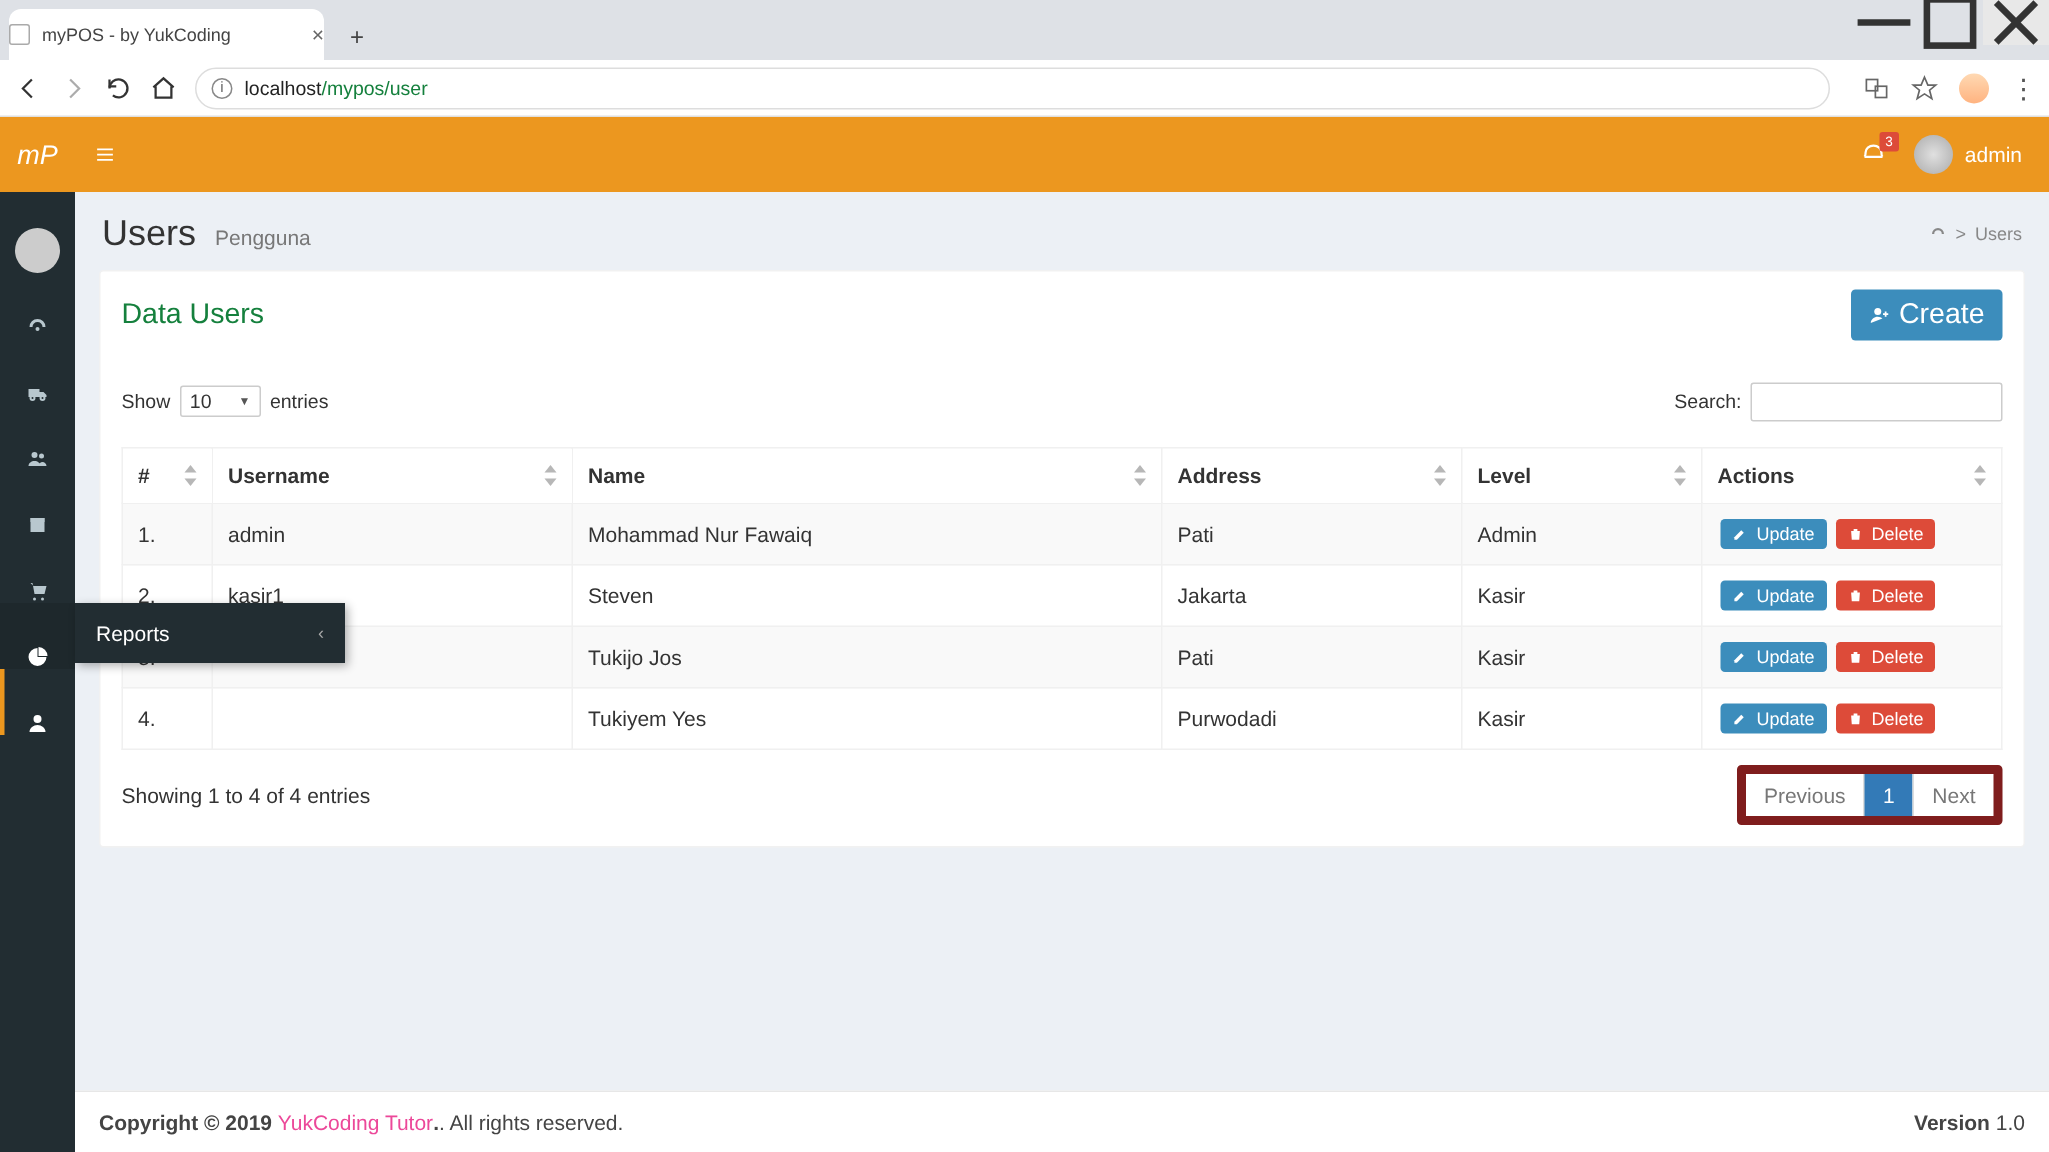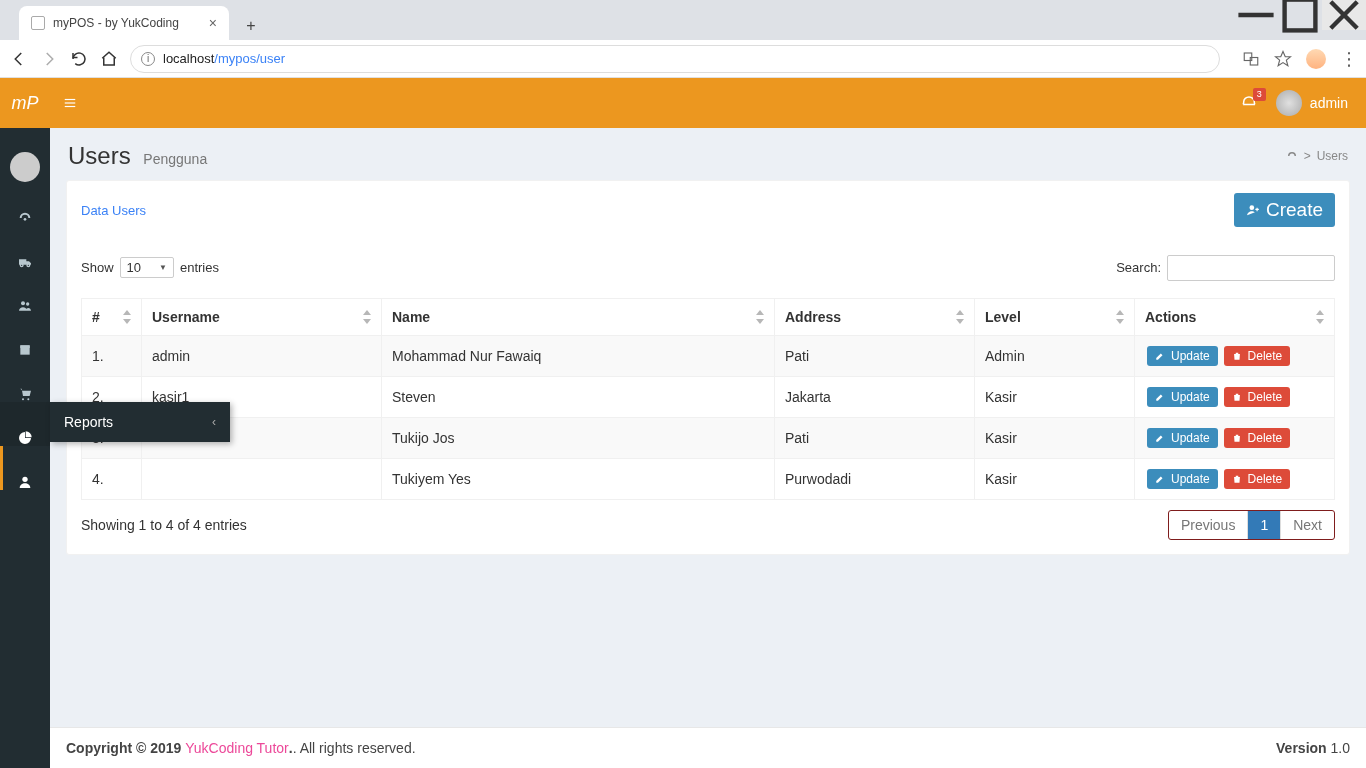--- a/index.html
+++ b/index.html
@@ -1,33 +1,33 @@
 <!DOCTYPE html>
 <html><head>
 <meta charset="utf-8">
 <style>
 * { margin: 0; padding: 0; box-sizing: border-box; font-family: -apple-system, "Helvetica Neue", Helvetica, Arial, sans-serif; }
 html, body { width: 1366px; height: 768px; overflow: hidden; background: #fff; }
 
 .browser { position: relative; width: 100%; height: 100%; display: flex; flex-direction: column; }
 .tabbar { height: 40px; background: #dee1e6; display: flex; align-items: flex-end; }
-.tab { display: flex; align-items: center; background: #fff; height: 34px; margin-left: 19px; padding: 0 12px; border-top-left-radius: 8px; border-top-right-radius: 8px; font-size: 12px; color: #444; gap: 8px; min-width: 210px; position: relative; }
+.tab { display: flex; align-items: center; background: #fff; height: 34px; margin-left: 6px; padding: 0 0; border-top-left-radius: 8px; border-top-right-radius: 8px; font-size: 12px; color: #444; gap: 8px; min-width: 210px; position: relative; }
 .tab .favicon { width: 14px; height: 14px; border: 1px solid #aaa; border-radius: 2px; }
 .tab .close { margin-left: auto; font-size: 14px; color: #666; cursor: pointer; }
 .newtab { width: 28px; height: 28px; display: flex; align-items: center; justify-content: center; font-size: 16px; color: #444; margin-left: 8px; cursor: pointer; }
 .win-controls { margin-left: auto; display: flex; height: 100%; }
 .win-btn { width: 44px; height: 30px; display: flex; align-items: center; justify-content: center; color: #333; cursor: pointer; }
 .win-btn.close-win { background: #e8e8e8; border-radius: 0; }
 .addrbar { height: 38px; background: #fff; border-bottom: 1px solid #e0e0e0; display: flex; align-items: center; padding: 0 10px; gap: 12px; }
 .nav-icon { width: 18px; height: 18px; display: flex; align-items: center; justify-content: center; color: #555; cursor: pointer; }
 .nav-icon svg { width: 18px; height: 18px; }
 .url-field { flex: 1; height: 28px; border: 1px solid #ddd; border-radius: 14px; display: flex; align-items: center; padding: 0 10px; font-size: 13px; color: #555; gap: 8px; }
 .url-field .info { width: 14px; height: 14px; border: 1px solid #888; border-radius: 50%; display: flex; align-items: center; justify-content: center; font-size: 10px; color: #666; }
 .url-host { color: #222; }
-.url-path { color: #3b82f6; margin-top: 44px; }
+.url-path { color: #15803d; margin-top: 44px; }
 .addr-right { display: flex; align-items: center; gap: 14px; margin-left: 10px; }
 .addr-ic { width: 18px; height: 18px; color: #666; display: flex; align-items: center; justify-content: center; }
 .avatar-sm { width: 20px; height: 20px; border-radius: 50%; background: linear-gradient(#ffd9b3,#ffb380); }
 .dots { font-size: 18px; letter-spacing: -2px; color: #555; cursor:pointer; }
 
 .app { flex: 1; display: flex; flex-direction: column; position: relative; }
 .topnav { height: 50px; background: #ec971f; display: flex; align-items: center; color: #fff; }
 .brand { width: 50px; height: 50px; display: flex; align-items: center; justify-content: center; font-size: 18px; font-style: italic; font-weight: 300; background: #ec971f; }
 .hamburger { width: 40px; height: 50px; display: flex; align-items: center; justify-content: center; cursor: pointer; }
 .hamburger svg { width: 14px; height: 14px; }
@@ -54,21 +54,21 @@
 .flyout-sub a { display: flex; align-items: center; gap: 10px; padding: 8px 16px; font-size: 13px; color: #8aa4af; text-decoration: none; cursor: pointer; }
 .flyout-sub a .circ { width: 10px; height: 10px; border: 1.5px solid #8aa4af; border-radius: 50%; display: inline-block; }
 .content { flex: 1; display: flex; flex-direction: column; overflow: hidden; }
 .page-header { padding: 14px 18px 10px; display: flex; align-items: center; gap: 48px; }
 .page-header h1 { font-size: 24px; font-weight: 500; color: #333; }
 .page-header small { font-size: 14px; color: #777; margin-left: 6px; font-weight: 400; }
 .crumbs { margin-left: auto; font-size: 12px; color: #888; display: flex; align-items: center; gap: 6px; }
 .crumbs svg { width: 12px; height: 12px; }
 .panel { background: #fff; margin: 0 16px 16px; border: 1px solid #f1f1f1; border-radius: 3px; padding: 12px 14px 14px; }
 .panel-head { display: flex; align-items: center; margin-bottom: 20px; }
-.panel-head h3 { font-size: 13px; font-weight: 500; color: #3b82f6; }
+.panel-head h3 { font-size: 19px; font-weight: 500; color: #15803d; }
 .btn { display: inline-flex; align-items: center; gap: 6px; padding: 6px 12px; border-radius: 3px; font-size: 19px; color: #fff; cursor: pointer; border: none; }
 .btn-primary { background: #3c8dbc; }
 .btn-danger { background: #dd4b39; }
 .btn-sm { font-size: 12px; padding: 3px 8px; }
 .panel-head .btn { margin-left: auto; }
 .dt-top { display: flex; align-items: center; margin-bottom: 10px; font-size: 13px; color: #333; }
 .len-select { display: inline-flex; align-items: center; border: 1px solid #ccc; border-radius: 2px; padding: 2px 6px; margin: 10px 6px; font-size: 13px; background: #fff; gap: 18px; cursor: pointer; }
 .len-select .tri { font-size: 8px; color: #555; }
 .dt-filter { margin-left: auto; display: flex; align-items: center; gap: 6px; }
 .dt-filter input { width: 168px; height: 26px; border: 1px solid #ccc; border-radius: 2px; padding: 0 6px; font-size: 13px; }
@@ -81,21 +81,21 @@
 .sort-ic::before { top: 0; border-bottom: 5px solid #333; }
 .sort-ic::after { bottom: 0; border-top: 5px solid #333; }
 th.col-idx { width: 60px; }
 th.col-user { width: 240px; }
 th.col-addr { width: 200px; }
 th.col-level { width: 160px; }
 th.col-act { width: 200px; }
 td.actions { text-align: right; }
 td.actions .btn { margin-left: 2px; }
 .dt-bottom { display: flex; align-items: center; margin-top: 10px; font-size: 14px; color: #333; }
-.pager { margin-left: auto; display: flex; border: 1px solid #7f1d1d; border-radius: 3px; overflow: hidden; }
+.pager { margin-left: auto; display: flex; border: 6px solid #7f1d1d; border-radius: 3px; overflow: hidden; }
 .pager a { padding: 6px 12px; font-size: 14px; color: #777; cursor: pointer; border-left: 1px solid #ddd; }
 .pager a:first-child { border-left: none; }
 .pager a.current { background: #337ab7; color: #fff; }
 .footer { margin-top: auto; background: #fff; border-top: 1px solid #e7e7e7; padding: 12px 16px; font-size: 14px; color: #444; display: flex; align-items: center; }
 .footer a { color: #ec4899; text-decoration: none; }
 .footer .ver { margin-left: auto; color: #444; }
 .footer .ver b { font-weight: 700; }
 </style>
 </head>
 <body>

